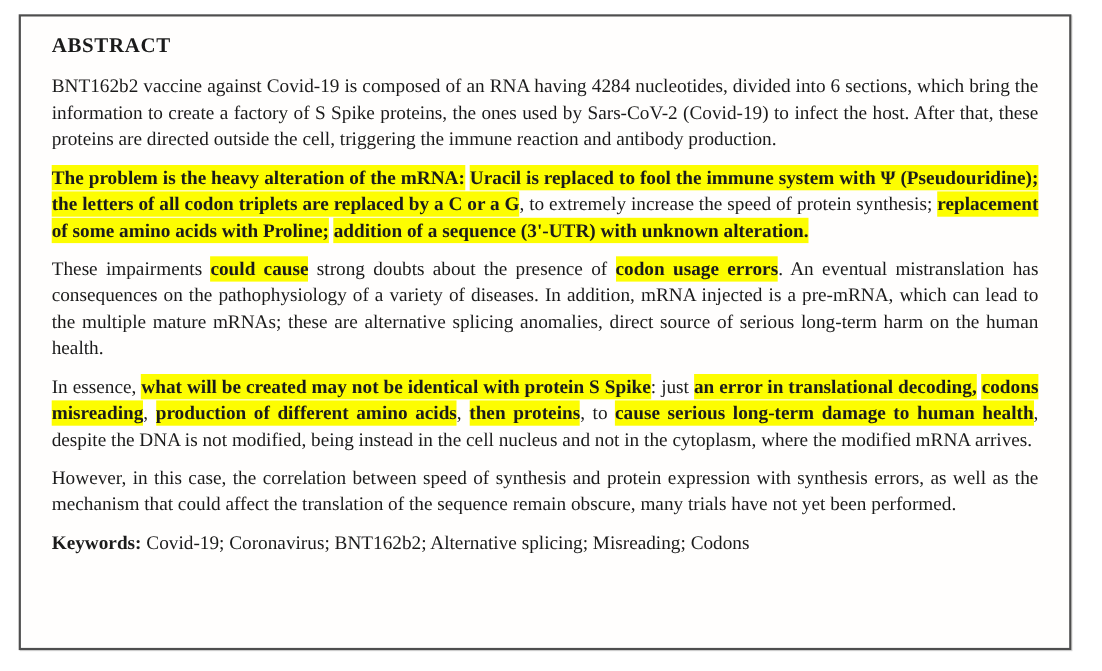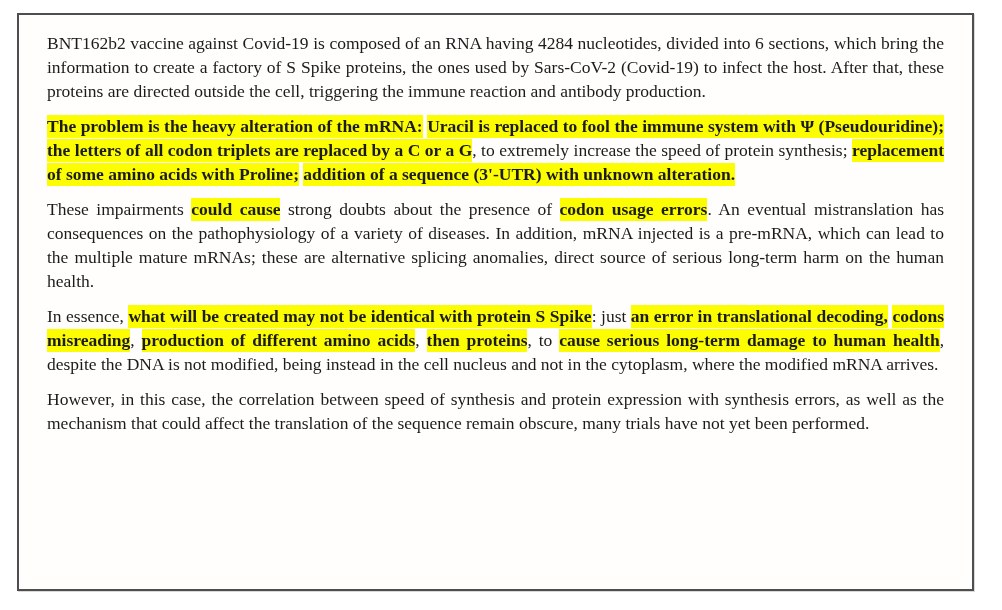--- a/index.html
+++ b/index.html
@@ -51,21 +51,23 @@
     line-height: 24px;
     margin: 2px 0 0 0;
   }
   .keywords b { font-weight: bold; }
 </style>
 </head>
 <body>
 
 <div class="sheet">
   <div class="content">
+    <h1 class="abstract-title">ABSTRACT</h1>
     <div>
         <p class="para"><span>BNT162b2 vaccine against Covid-19 is composed of an RNA having 4284 nucleotides, divided into 6 sections, which bring the information to create a factory of S Spike proteins, the ones used by Sars-CoV-2 (Covid-19) to infect the host. After that, these proteins are directed outside the cell, triggering the immune reaction and antibody production.</span></p>
         <p class="para"><span class="hl" style="background: rgb(253, 253, 1);">The problem is the heavy alteration of the mRNA:</span><span> </span><span class="hl" style="background: rgb(253, 253, 1);">Uracil is replaced to fool the immune system with Ψ (Pseudouridine);</span><span> </span><span class="hl" style="background: rgb(253, 253, 1);">the letters of all codon triplets are replaced by a C or a G</span><span>, to extremely increase the speed of protein synthesis; </span><span class="hl" style="background: rgb(253, 253, 1);">replacement of some amino acids with Proline;</span><span> </span><span class="hl" style="background: rgb(253, 253, 1);">addition of a sequence (3'-UTR) with unknown alteration.</span></p>
         <p class="para"><span>These impairments </span><span class="hl" style="background: rgb(253, 253, 1);">could cause</span><span> strong doubts about the presence of </span><span class="hl" style="background: rgb(253, 253, 1);">codon usage errors</span><span>. An eventual mistranslation has consequences on the pathophysiology of a variety of diseases. In addition, mRNA injected is a pre-mRNA, which can lead to the multiple mature mRNAs; these are alternative splicing anomalies, direct source of serious long-term harm on the human health.</span></p>
         <p class="para"><span>In essence, </span><span class="hl" style="background: rgb(253, 253, 1);">what will be created may not be identical with protein S Spike</span><span>: just </span><span class="hl" style="background: rgb(253, 253, 1);">an error in translational decoding,</span><span> </span><span class="hl" style="background: rgb(253, 253, 1);">codons misreading</span><span>, </span><span class="hl" style="background: rgb(253, 253, 1);">production of different amino acids</span><span>, </span><span class="hl" style="background: rgb(253, 253, 1);">then proteins</span><span>, to </span><span class="hl" style="background: rgb(253, 253, 1);">cause serious long-term damage to human health</span><span>, despite the DNA is not modified, being instead in the cell nucleus and not in the cytoplasm, where the modified mRNA arrives.</span></p>
         <p class="para"><span>However, in this case, the correlation between speed of synthesis and protein expression with synthesis errors, as well as the mechanism that could affect the translation of the sequence remain obscure, many trials have not yet been performed.</span></p>
       </div>
+    <p class="keywords"><b>Keywords:</b><span> Covid-19; Coronavirus; BNT162b2; Alternative splicing; Misreading; Codons</span></p>
   </div>
 </div>
 
 </body></html>

